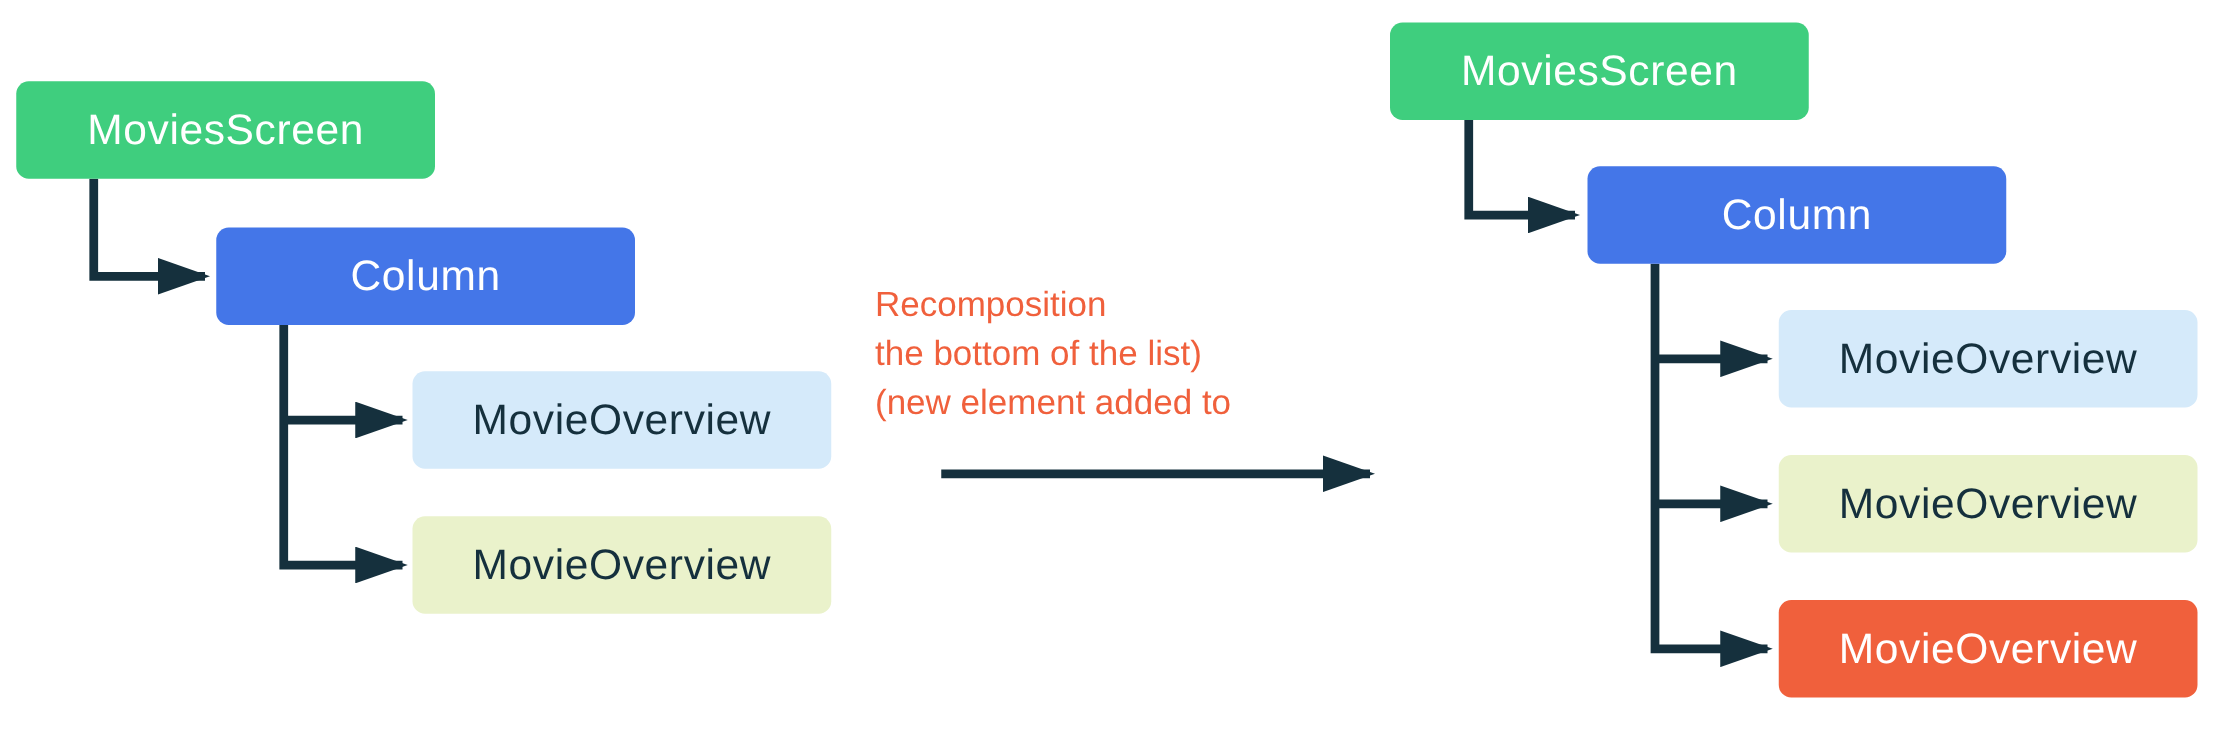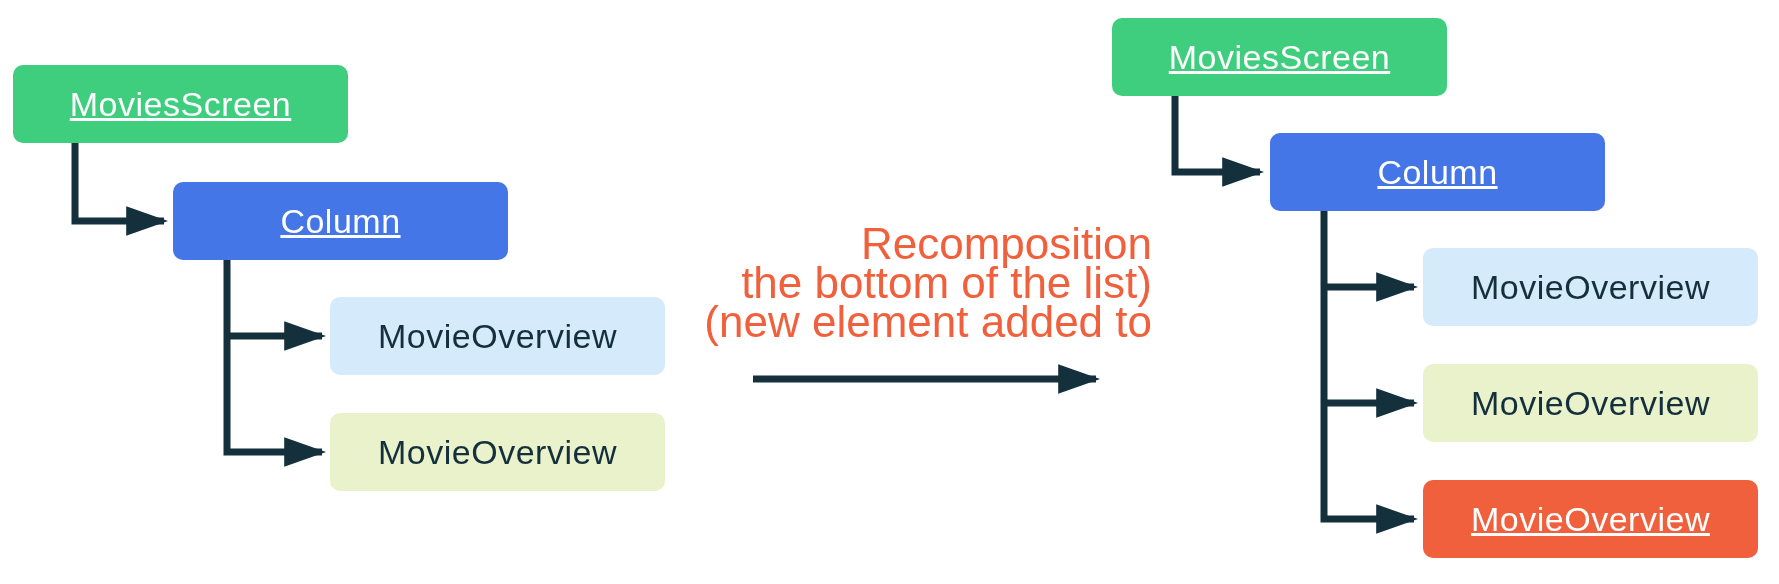--- a/index.html
+++ b/index.html
@@ -23,27 +23,27 @@
   .node{
     position:absolute;
     width:335px;height:78px;
     border-radius:10px;
     display:flex;align-items:center;justify-content:center;
     font-size:34px;
     letter-spacing:0.5px;
     white-space:nowrap;
   }
   .node.light{color:var(--c-dark-text);}
-  .node.bright{color:var(--c-white-text);text-decoration:underline;}
+  .node.bright{color:var(--c-white-text);}
   .caption{
     position:absolute;
     left:700px;top:224px;width:452px;
-    text-align:right;
+    text-align:left;
     color:var(--c-orange);
-    font-size:44px;
+    font-size:28px;
     line-height:39px;
   }
   svg.wires{position:absolute;left:0;top:0;}
   svg.wires path.wire{
     fill:none;
     stroke:var(--c-connector);
     stroke-width:7;
     stroke-linecap:butt;
     stroke-linejoin:miter;
   }

